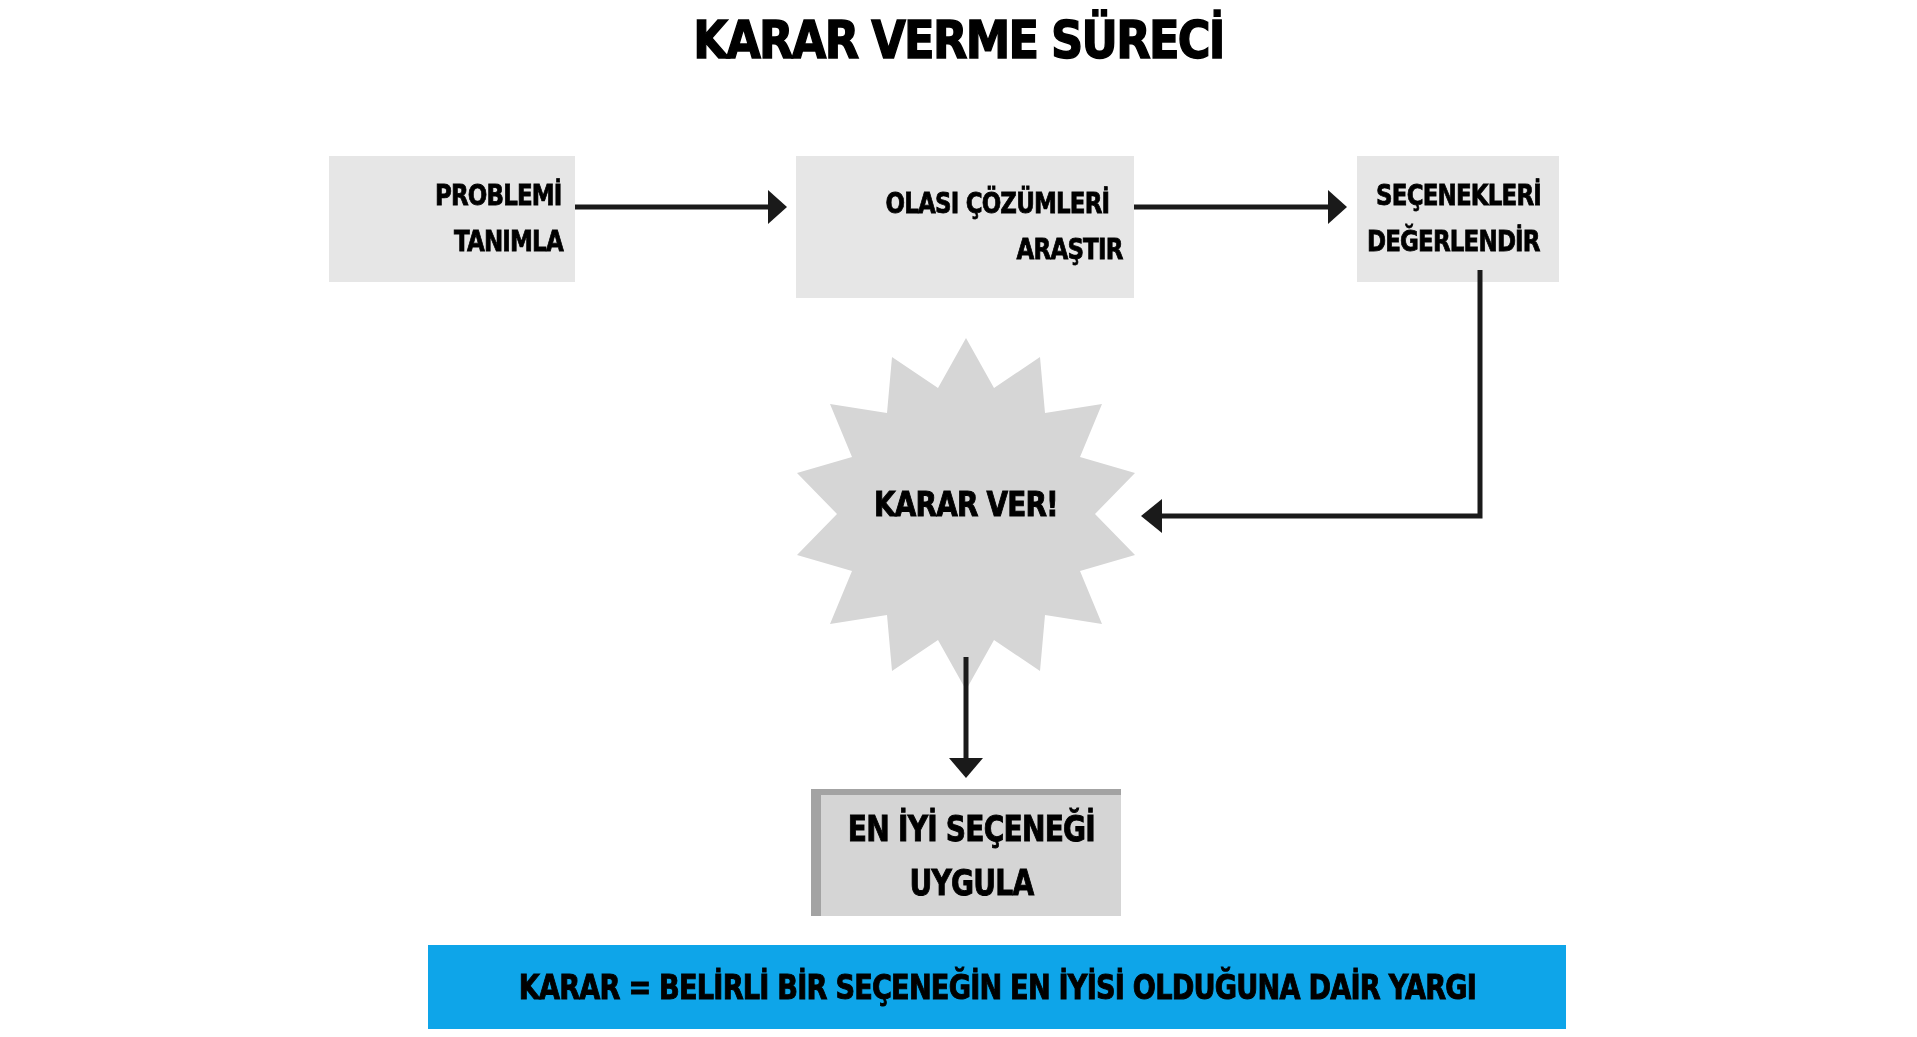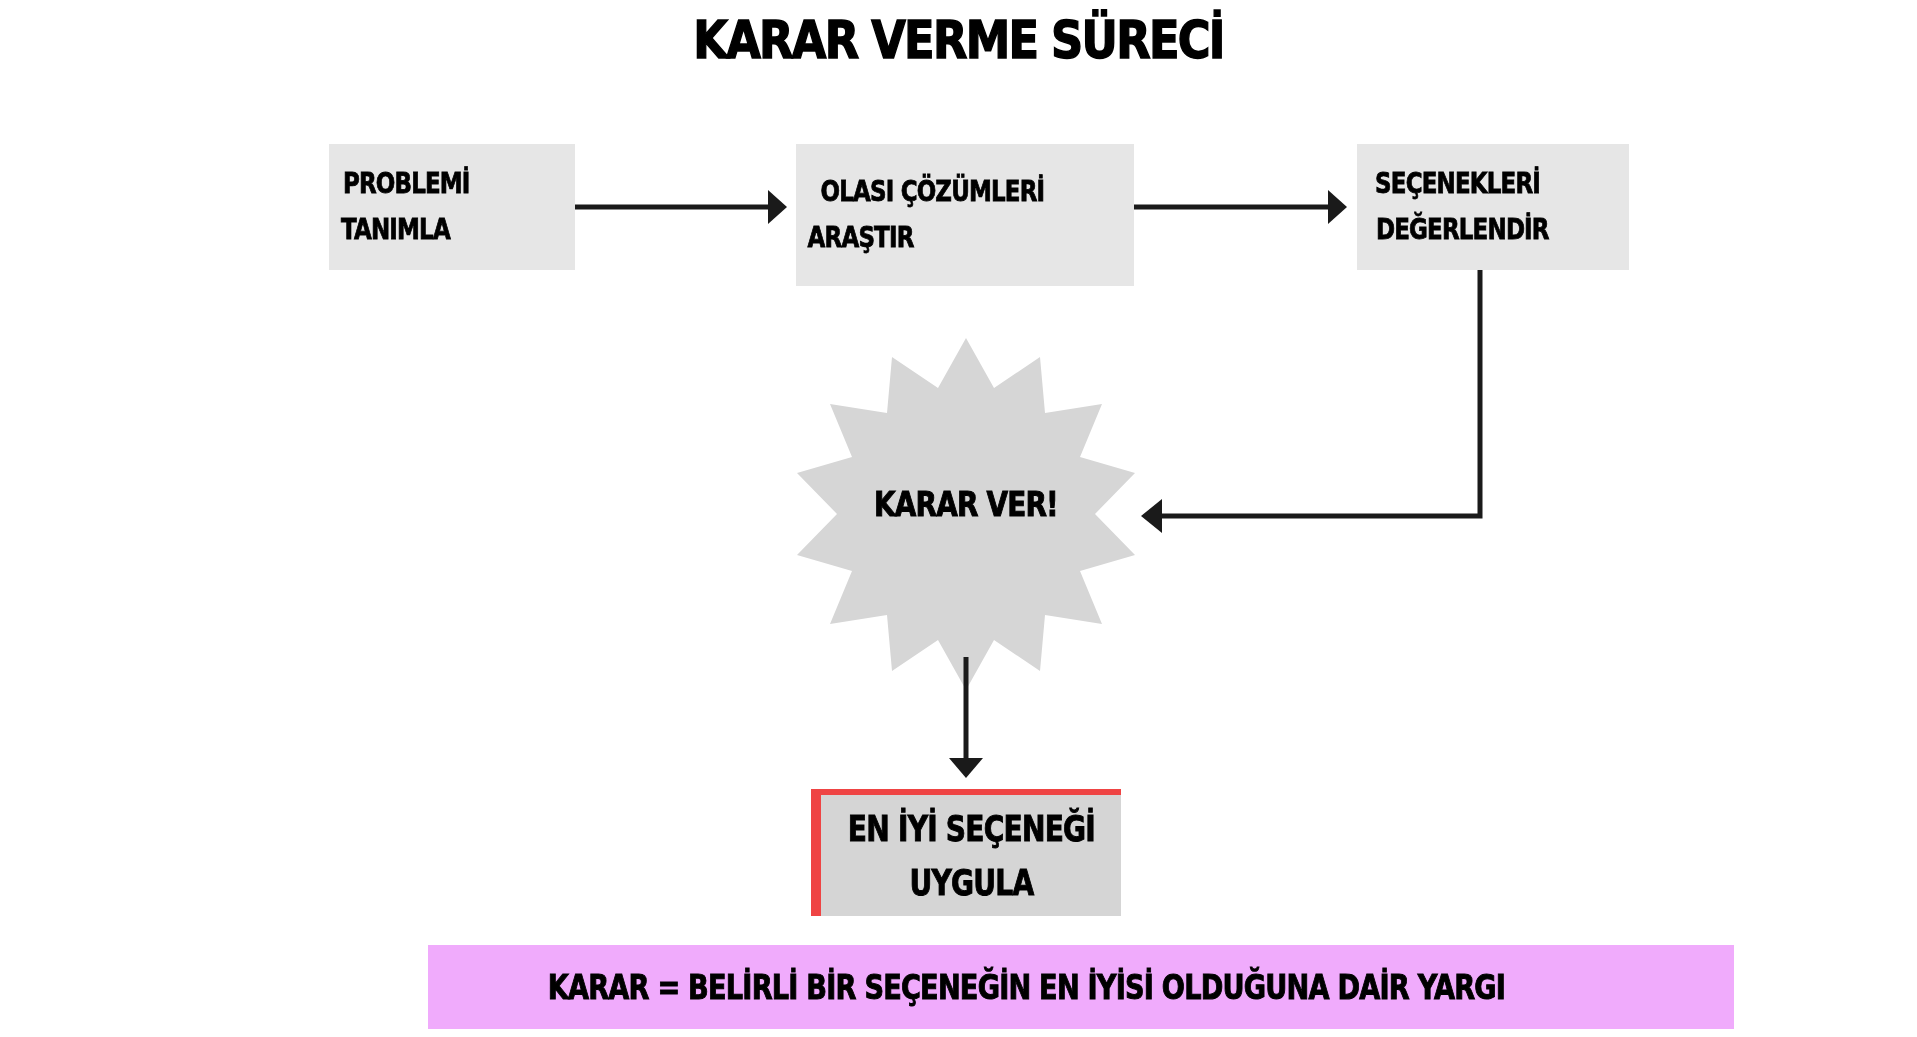--- a/index.html
+++ b/index.html
@@ -3,57 +3,57 @@
   <meta charset="utf-8">
   <style>
     html, body { margin: 0; padding: 0; background: #ffffff; }
     body { width: 1917px; height: 1037px; position: relative; overflow: hidden;
            font-family: "DejaVu Sans", sans-serif; }
     .title { position: absolute; left: 0; right: 0; top: 10px; text-align: center;
              font-family: "DejaVu Sans", sans-serif; font-weight: bold; font-size: 52px;
              letter-spacing: -2px; color: #000; transform: scaleX(0.86); transform-origin: center;
              -webkit-text-stroke: 1.5px #000; }
     .box { position: absolute; background: #e6e6e6; display: flex; flex-direction: column;
-           align-items: flex-start; justify-content: center; text-align: center; }
+           align-items: flex-end; justify-content: center; text-align: center; margin-top: 12px; }
     .box .line { font-family: "DejaVu Sans", sans-serif; font-weight: bold; color: #000;
                  font-size: 28px; letter-spacing: -1px; line-height: 46px;
                  transform: scaleX(0.82); white-space: nowrap; -webkit-text-stroke: 0.8px #000; }
-    .box4 { position: absolute; background: #ef4444; }
+    .box4 { position: absolute; background: #a3a3a3; }
     .box4 .inner { position: absolute; left: 10px; top: 6px; right: 0; bottom: 0; background: #d5d5d5;
                    display: flex; flex-direction: column; align-items: center; justify-content: center; }
     .box4 .line { font-family: "DejaVu Sans", sans-serif; font-weight: bold; color: #000;
                   font-size: 36px; letter-spacing: -1px; line-height: 54px;
                   transform: scaleX(0.78); white-space: nowrap; -webkit-text-stroke: 1px #000; }
     svg.arrows { position: absolute; left: 0; top: 0; }
     .star-label { position: absolute; left: 816px; top: 484px; width: 300px; text-align: center;
                   font-family: "DejaVu Sans", sans-serif; font-weight: bold; font-size: 34px;
                   letter-spacing: -1px; color: #000; transform: scaleX(0.82); white-space: nowrap;
                   -webkit-text-stroke: 1px #000; }
-    .band { position: absolute; left: 428px; top: 945px; width: 1306px; height: 84px;
-            background: #f0abfc; display: flex; align-items: center; justify-content: flex-start; }
+    .band { position: absolute; left: 428px; top: 945px; width: 1138px; height: 84px;
+            background: #0ea5e9; display: flex; align-items: center; justify-content: center; }
     .band span { font-family: "DejaVu Sans", sans-serif; font-weight: bold; font-size: 34px;
                  letter-spacing: -1px; color: #000; transform: scaleX(0.8); white-space: nowrap;
                  -webkit-text-stroke: 1px #000; }
   </style>
 </head>
 <body>
 
 <div class="title">KARAR VERME SÜRECİ</div>
 
 <div class="box" style="left:329px; top:144px; width:246px; height:126px;">
   <div class="line">PROBLEMİ</div>
   <div class="line">TANIMLA</div>
 </div>
 
 <div class="box" style="left:796px; top:144px; width:338px; height:142px;">
   <div class="line">OLASI ÇÖZÜMLERİ</div>
   <div class="line">ARAŞTIR</div>
 </div>
 
-<div class="box" style="left:1357px; top:144px; width:272px; height:126px;">
+<div class="box" style="left:1357px; top:144px; width:202px; height:126px;">
   <div class="line">SEÇENEKLERİ</div>
   <div class="line">DEĞERLENDİR</div>
 </div>
 
 <svg class="arrows" width="1917" height="1037" viewBox="0 0 1917 1037">
 
   <polygon fill="#d6d6d6" points="
       966,338 994,388 1040,357 1045,413 1102,404 1080,457 1135,473 1095,514
       1135,555 1080,571 1102,624 1045,615 1040,671 994,640 966,690 938,640
       892,671 887,615 830,624 852,571 797,555 837,514 797,473 852,457

